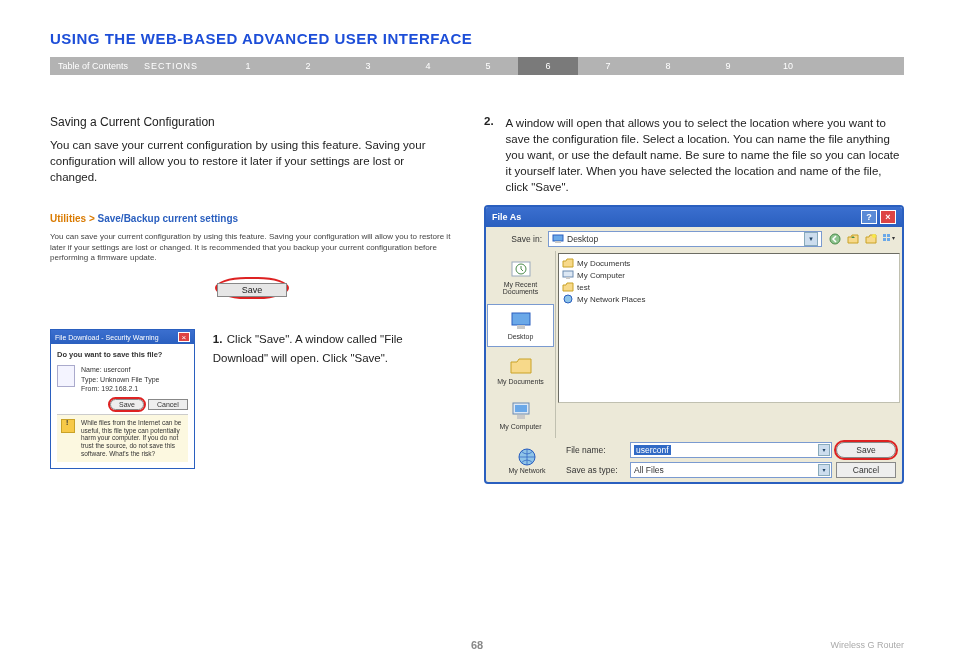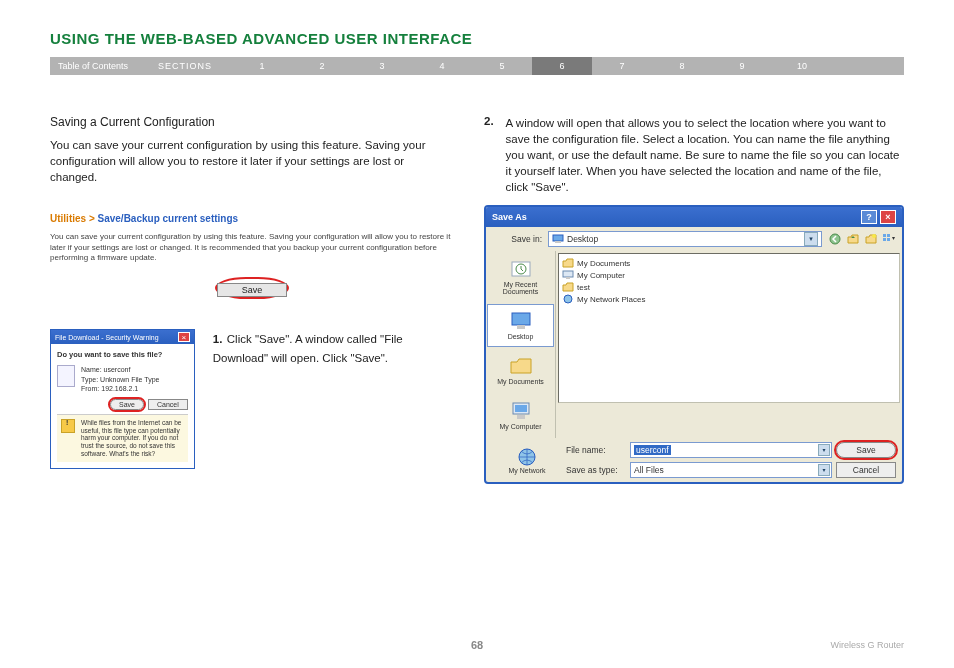--- a/index.html
+++ b/index.html
@@ -8,35 +8,35 @@
     height: 668px;
     background: #fff;
     font-family: Arial, Helvetica, sans-serif;
     color: #333;
     position: relative;
     padding: 30px 50px 20px 50px;
   }
   .page-title {
     font-size: 15px;
     font-weight: bold;
-    color: #15803d;
+    color: #1d4ed8;
     letter-spacing: 0.5px;
     margin-bottom: 10px;
   }
   .nav-bar {
     background: #b3b3b3;
     height: 18px;
     display: flex;
     align-items: center;
     font-size: 9px;
     color: #fff;
     padding: 0 8px;
     gap: 0;
   }
-  .nav-toc { margin-right: 30px; }
+  .nav-toc { margin-right: 16px; }
   .nav-sections { font-weight: normal; letter-spacing: 1px; margin-right: 20px; }
   .nav-num { flex: 0 0 auto; width: 60px; text-align: center; color: #fff; }
   .nav-num.active { color: #fff; background: #7a7a7a; height: 100%; line-height: 18px; }
   .columns {
     display: flex;
     gap: 30px;
     margin-top: 40px;
   }
   .col { flex: 1; }
   .section-heading {
@@ -378,21 +378,21 @@
   </div>
 
   <div class="col">
     <div style="display:flex; gap:12px;">
       <span class="step-num">2.</span>
       <span class="step-text">A window will open that allows you to select the location where you want to save the configuration file. Select a location. You can name the file anything you want, or use the default name. Be sure to name the file so you can locate it yourself later. When you have selected the location and name of the file, click "Save".</span>
     </div>
 
     <div class="sa-dialog">
       <div class="sa-title">
-        <span>Save As</span>
+        <span>File As</span>
         <div class="sa-title-btns">
           <span class="sa-title-btn">?</span>
           <span class="sa-title-btn close">×</span>
         </div>
       </div>
       <div class="sa-toolbar">
         <span class="sa-label">Save in:</span>
         <div class="sa-dropdown">
           <svg width="12" height="10">
               <rect x="1" y="1" width="10" height="6" fill="#6aa8e8" stroke="#2a5fbf"></rect>

